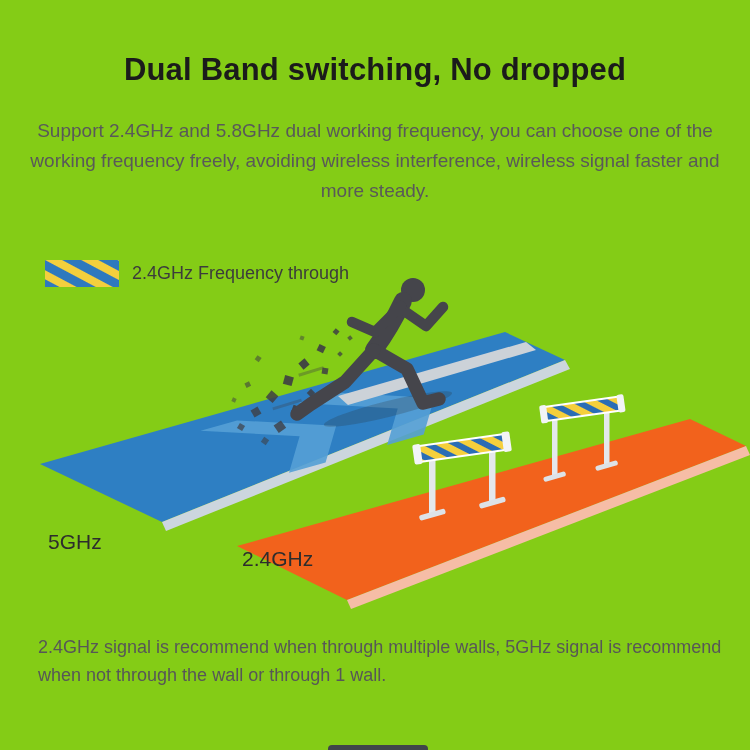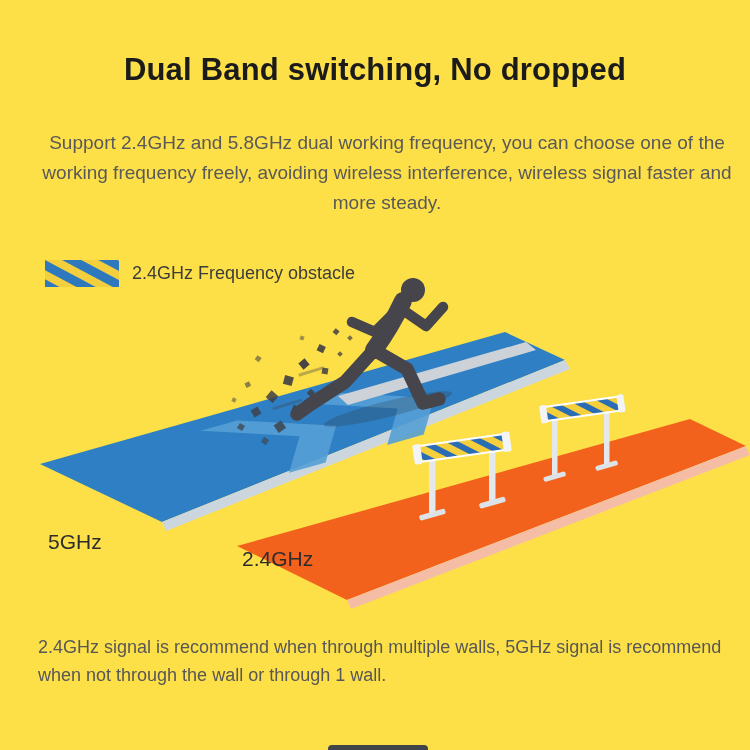--- a/index.html
+++ b/index.html
@@ -1,26 +1,26 @@
 <!DOCTYPE html>
 <html><head>
 <meta charset="utf-8">
 <style>
   html,body{margin:0;padding:0;background:#ffffff;}
   .page{
-    position:relative;width:750px;height:750px;background:#fde047;overflow:hidden;
+    position:relative;width:750px;height:750px;background:#84cc16;overflow:hidden;
     font-family:"Liberation Sans", sans-serif;
   }
   .title{
     position:absolute;top:52px;left:0;width:100%;margin:0;text-align:center;
     font-size:31px;font-weight:bold;color:#1b1b1b;letter-spacing:.2px;
   }
   .description{
     position:absolute;top:116px;left:50%;transform:translateX(-50%);
-    width:690px;margin:12px;text-align:center;
+    width:690px;margin:0;text-align:center;
     font-size:19px;line-height:1.58;color:#595959;
   }
   .legend{
     position:absolute;top:260px;left:45px;
     display:flex;align-items:center;gap:13px;
   }
   .legend-label{font-size:18px;color:#3c3c3c;}
   .diagram-svg{position:absolute;top:0;left:0;}
   .track-label{position:absolute;font-size:21px;color:#2d2d2d;}
   .track-label.fast{left:48px;top:486px;margin-top:44px;}
@@ -46,21 +46,21 @@
   <div class="legend">
     <svg width="74" height="27">
       <defs>
         <pattern id="p-legend" patternUnits="userSpaceOnUse" width="17" height="17" patternTransform="rotate(-62)">
           <rect width="17" height="17" fill="#2e79be"></rect>
           <rect width="8" height="17" fill="#f3cf3d"></rect>
         </pattern>
       </defs>
       <rect x="0" y="0" width="74" height="27" fill="url(#p-legend)"></rect>
     </svg>
-    <span class="legend-label">2.4GHz Frequency obstacle</span>
+    <span class="legend-label">2.4GHz Frequency through</span>
   </div>
 
   <svg class="diagram-svg" width="750" height="750" viewBox="0 0 750 750">
     <defs>
       <pattern id="p-hurdle" patternUnits="userSpaceOnUse" width="13" height="13" patternTransform="rotate(-55)">
         <rect width="13" height="13" fill="#f5cf3c"></rect>
         <rect width="6" height="13" fill="#2a6db5"></rect>
       </pattern>
     </defs>
 

